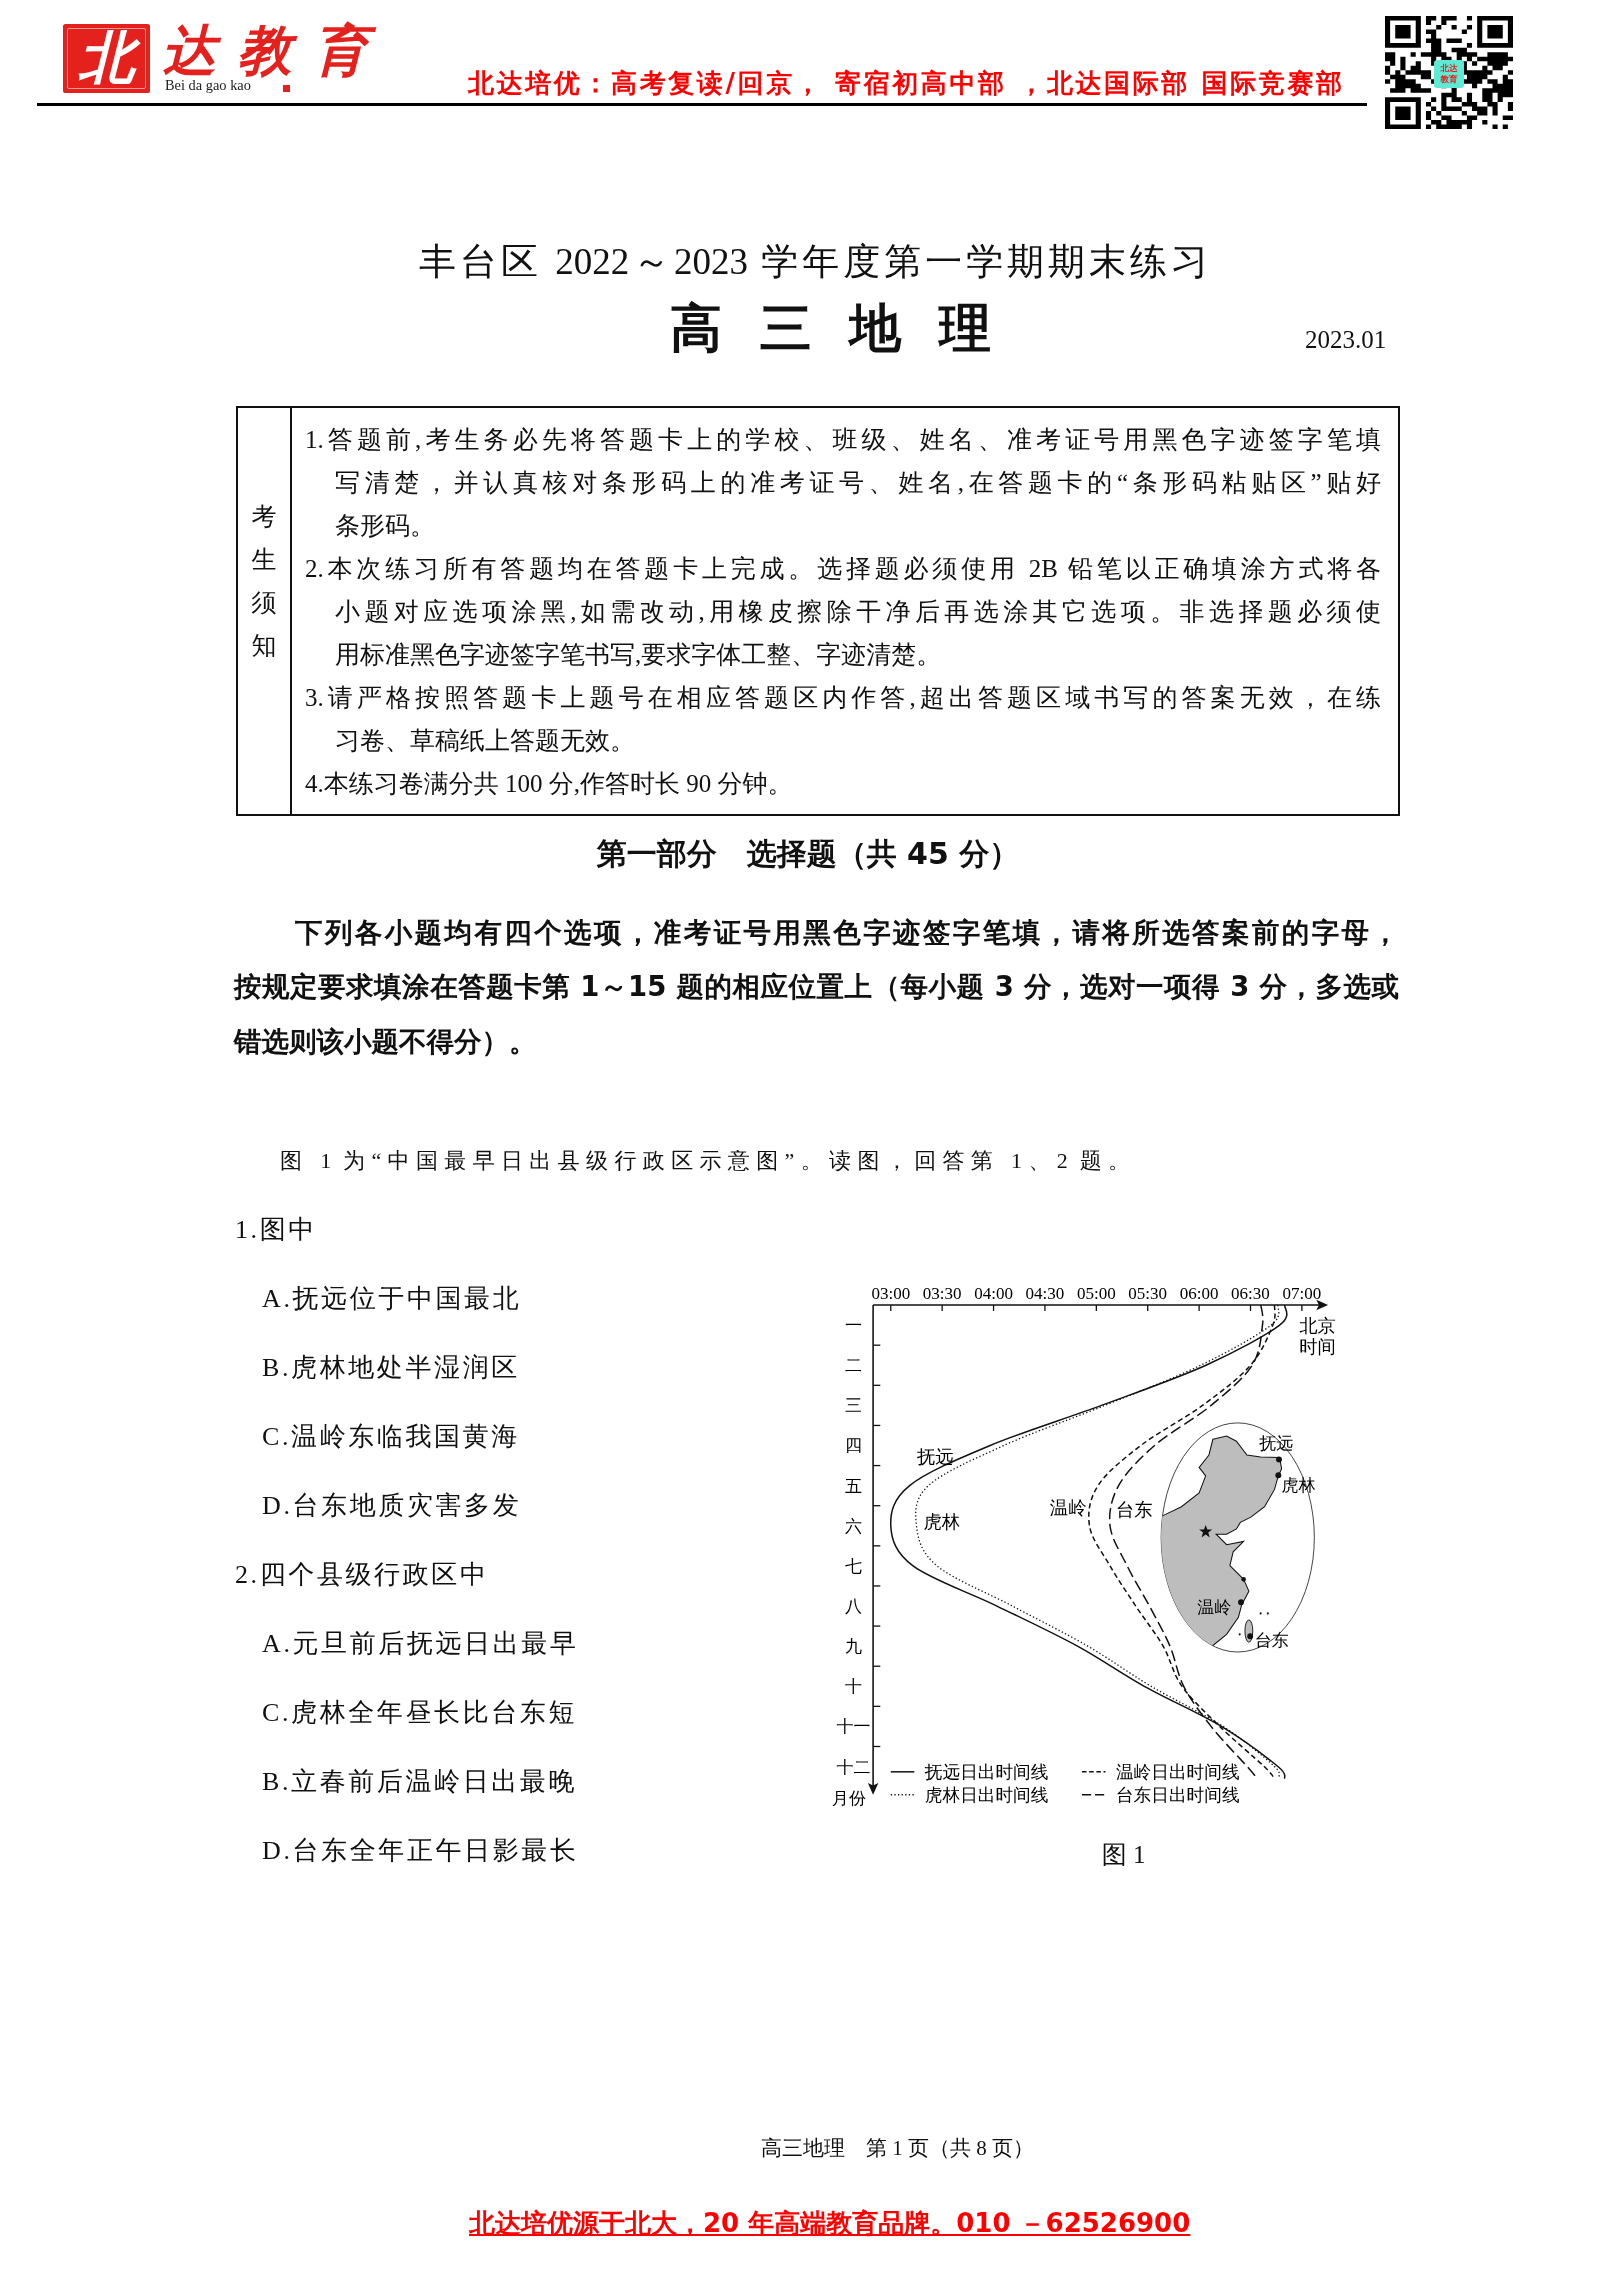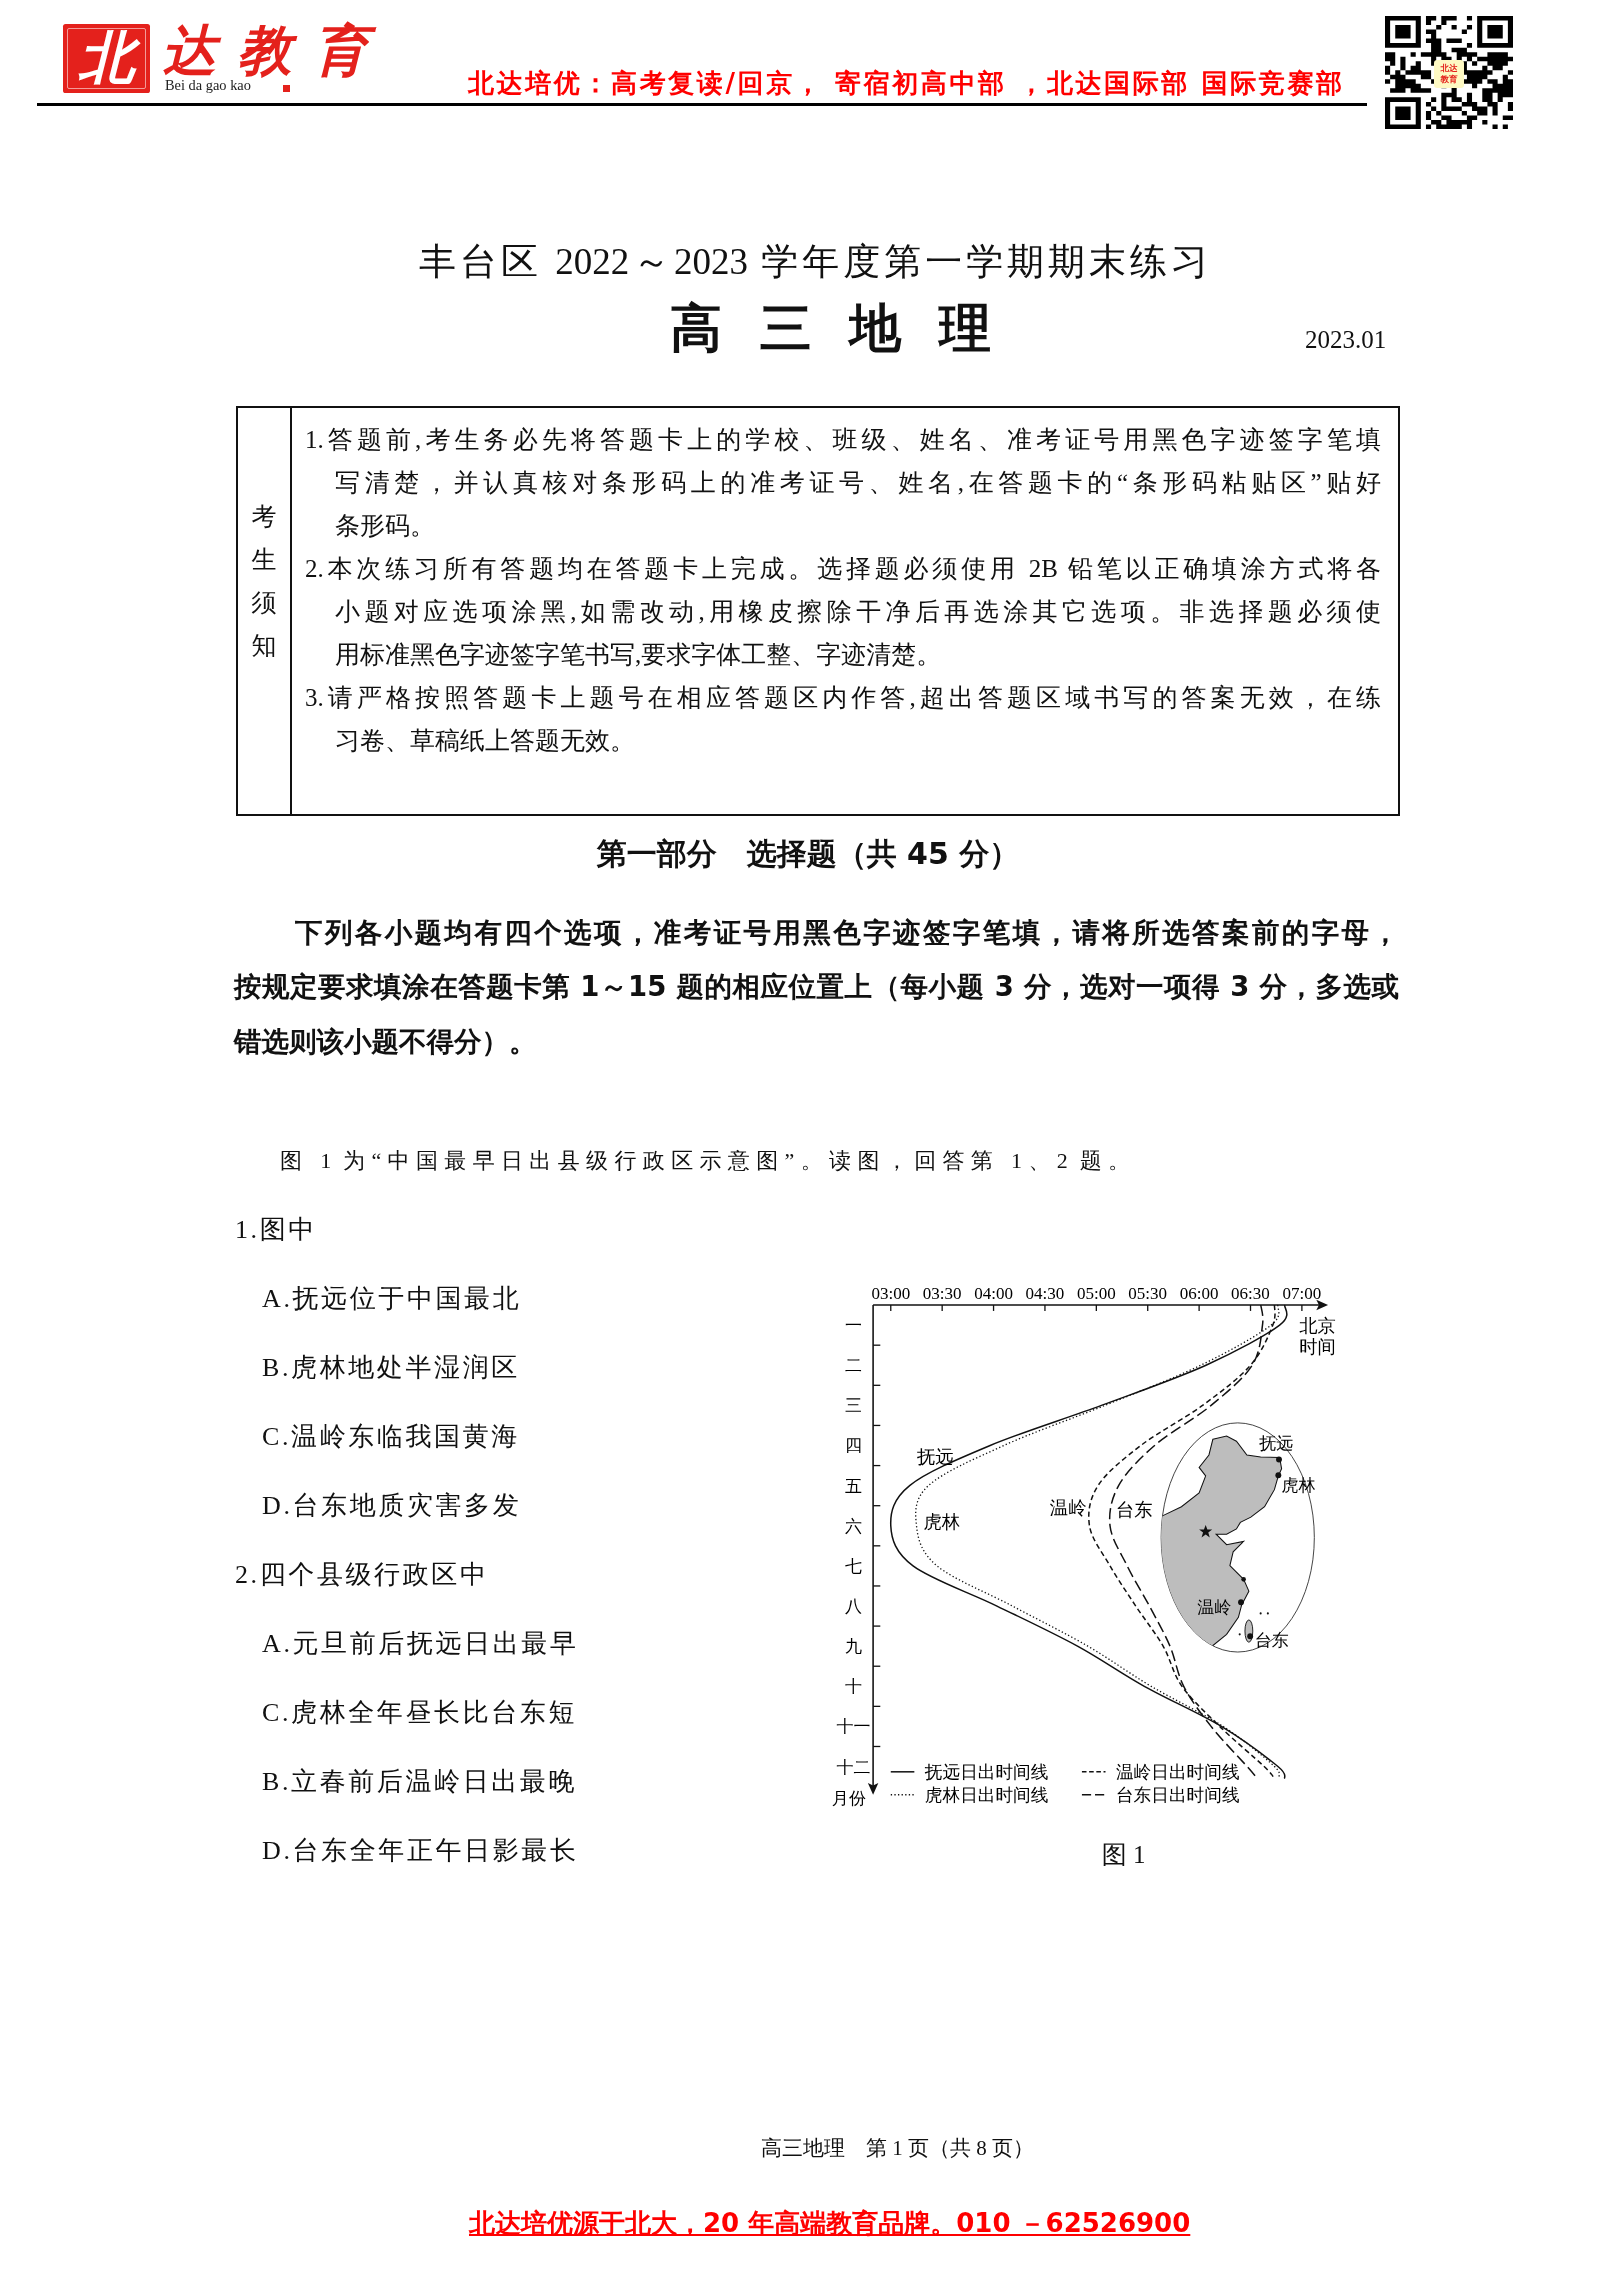--- a/index.html
+++ b/index.html
@@ -16,21 +16,21 @@
   #logo-seal { left: 63px; top: 24px; width: 87px; height: 69px; background: #e4211c; border-radius: 2.6px; }
   #logo-seal::after { content: ""; position: absolute; left: 3.9px; top: 3.9px; right: 3.9px; bottom: 3.9px; border: 1.3px solid rgba(255,255,255,0.55); border-radius: 2px; }
   #logo-seal span { position: absolute; left: 0; top: 0; width: 87px; height: 69px; line-height: 69px; text-align: center;
     color: #fff; font-size: 56px; font-weight: bold; font-style: italic; }
   #logo-name { left: 162px; top: 19.6px; font-size: 54px; line-height: 63px; color: #e4211c; letter-spacing: 21.6px; font-weight: bold; font-style: italic; }
   #logo-pinyin { left: 165px; top: 76px; font-size: 14.4px; line-height: 18.3px; color: #222; }
   #logo-square { left: 283px; top: 85px; width: 7.2px; height: 7.2px; background: #e4211c; }
   #tagline { left: 468px; top: 68px; width: 874px; font-size: 26px; line-height: 30px; color: #ff0000; font-weight: bold; }
   #header-rule { left: 37px; top: 103px; width: 1330px; height: 3.3px; background: #000; }
   #qr { left: 1385px; top: 16.4px; width: 128px; height: 113px; }
-  #qr-badge { left: 1434px; top: 60px; width: 30px; height: 28px; background: #fef9c3; border-radius: 3.3px;
+  #qr-badge { left: 1434px; top: 60px; width: 30px; height: 28px; background: #5eead4; border-radius: 3.3px;
     font-size: 8.5px; line-height: 11px; color: #e4211c; text-align: center; padding-top: 2.6px; box-sizing: border-box; font-weight: bold; }
 
   
   #subtitle { left: 419px; top: 219px; width: 789px; font-size: 37px; line-height: 43px; margin-top: 21px; }
   #main-title { left: 634px; top: 297px; width: 393px; text-align: center; font-size: 52px; line-height: 63px; font-weight: bold; word-spacing: 19.6px; }
   #exam-date { left: 1305px; top: 325px; font-size: 25px; line-height: 29px; }
 
   
   #notice { position: absolute; left: 236px; top: 406px; width: 1164px; height: 410px; border: 2px solid #111; box-sizing: border-box; }
   #notice-divider { position: absolute; left: 52px; top: 0; width: 2px; height: 100%; background: #111; }
@@ -98,20 +98,23 @@
           <div class="notice-line cont">条形码。</div>
         </div>
         <div>
           <div class="notice-line full">2.本次练习所有答题均在答题卡上完成。选择题必须使用 2B 铅笔以正确填涂方式将各</div>
           <div class="notice-line cont full">小题对应选项涂黑,如需改动,用橡皮擦除干净后再选涂其它选项。非选择题必须使</div>
           <div class="notice-line cont">用标准黑色字迹签字笔书写,要求字体工整、字迹清楚。</div>
         </div>
         <div>
           <div class="notice-line full">3.请严格按照答题卡上题号在相应答题区内作答,超出答题区域书写的答案无效，在练</div>
           <div class="notice-line cont">习卷、草稿纸上答题无效。</div>
+        </div>
+        <div>
+          <div class="notice-line">4.本练习卷满分共 100 分,作答时长 90 分钟。</div>
         </div>
       </div>
   </div>
 
   <div id="part-heading" class="abs sans">第一部分　选择题（共 45 分）</div>
   <div class="instr-line sans just" style="left:295px; top:913px; width:1104px;">下列各小题均有四个选项，准考证号用黑色字迹签字笔填，请将所选答案前的字母，</div>
   <div class="instr-line sans just" style="left:234px; top:967px; width:1165px;">按规定要求填涂在答题卡第 1～15 题的相应位置上（每小题 3 分，选对一项得 3 分，多选或</div>
   <div class="instr-line sans" style="left:234px; top:1022px;">错选则该小题不得分）。</div>
 
   <div id="q-intro" class="abs serif just">图 1 为“中国最早日出县级行政区示意图”。读图，回答第 1、2 题。</div>

